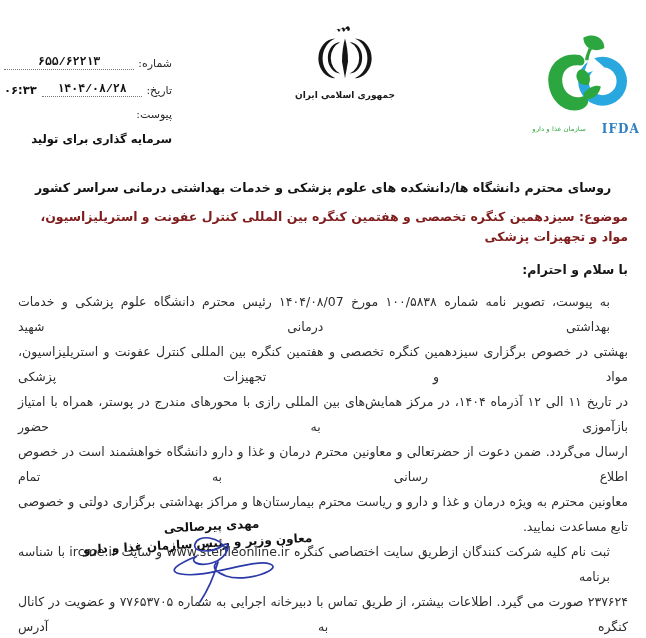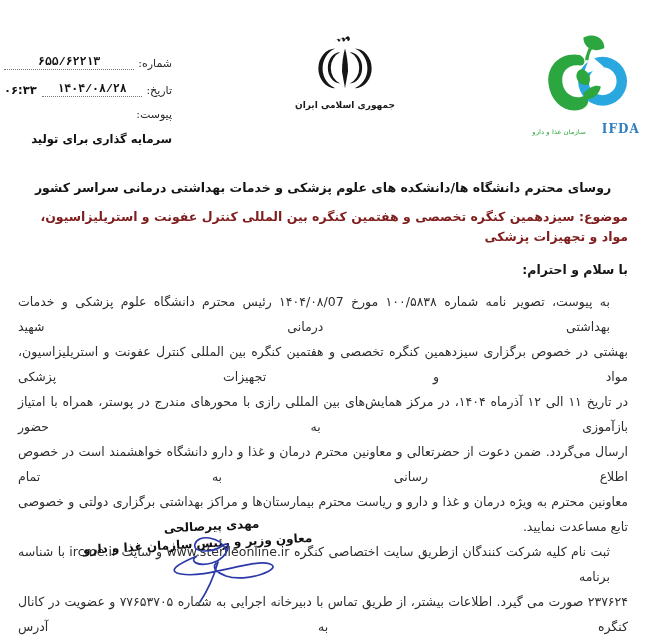--- a/index.html
+++ b/index.html
@@ -10,27 +10,27 @@
   }
   
   .meta-block { position:absolute; top:54px; left:4px; width:168px; direction:rtl; font-size:11px; color:#2a2a2a; }
   .meta-row { display:flex; align-items:flex-end; margin-bottom:11px; }
   .meta-label { flex:0 0 auto; padding-left:4px; white-space:nowrap; }
   .meta-line { flex:1 1 auto; border-bottom:1px dotted #777; text-align:center; padding-bottom:1px; }
   .meta-value { font-weight:bold; font-size:11.5px; color:#111; white-space:nowrap;font-family:Liberation Mono, monospace; }
   .meta-time { flex:0 0 auto; font-weight:bold; font-size:11.5px; color:#111; padding-right:5px; white-space:nowrap; }
   .meta-slogan { font-weight:bold; font-size:11.5px; color:#111; margin-top:2px; white-space:nowrap; }
   
-  .emblem-block { position:absolute; top:34px; left:270px; width:150px; text-align:center; direction:rtl; }
+  .emblem-block { position:absolute; top:24px; left:270px; width:150px; text-align:center; direction:rtl; }
   .emblem-block svg { display:block; margin:0 auto; }
   .emblem-country { font-size:9px; font-weight:bold; color:#1a1a1a; margin-top:2px; white-space:nowrap; }
   .emblem-ministry { font-size:10px; font-weight:bold; color:#1a1a1a; margin-top:4px; white-space:nowrap; }
   
   .ifda-block { position:absolute; top:32px; right:8px; width:104px; text-align:center; }
-  .ifda-caption { display:flex; direction:ltr; justify-content:center; align-items:flex-end; gap:16px; margin-top:-2px; }
+  .ifda-caption { display:flex; direction:ltr; justify-content:center; align-items:center; gap:16px; margin-top:-2px; }
   .ifda-org { font-size:7px; color:#2ca63e; white-space:nowrap; transform:scaleY(.9); }
   .ifda-acronym { font-size:12px; font-weight:bold; color:#2f7fc1; letter-spacing:1px; font-family:"DejaVu Serif","Liberation Serif",serif; }
   
   .body-block { position:absolute; top:178px; right:18px; left:18px; direction:rtl; }
   .recipient { font-weight:bold; font-size:12.5px; color:#141414; margin-bottom:9px; line-height:20px; text-align:center; }
   .subject   { font-weight:bold; font-size:12.5px; color:#7f1d1d; margin-bottom:13px; line-height:20px; text-align:right; }
   .salutation{ font-weight:bold; font-size:12.5px; color:#141414; margin-bottom:9px; line-height:20px; text-align:right; }
   .para { font-size:12.5px; color:#2e2e2e; }
   .bline { line-height:25px; min-height:25px; text-align:justify; text-align-last:justify; }
   .bline.last { text-align-last:right; }

